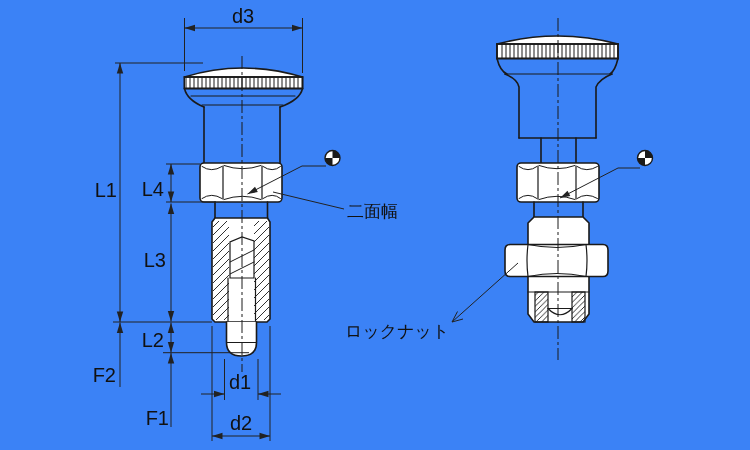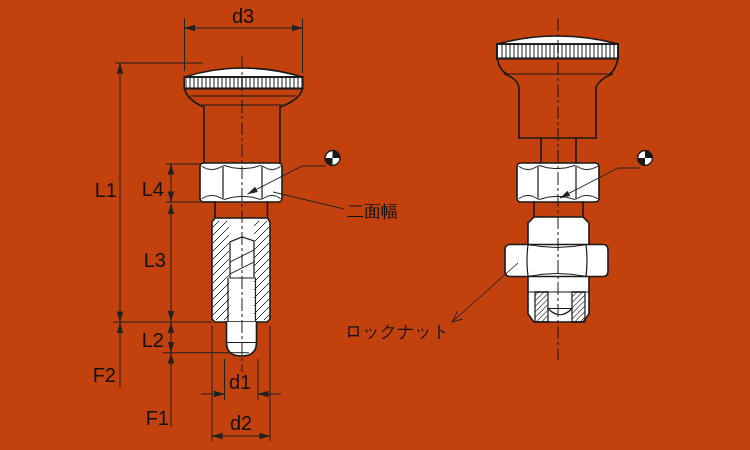--- a/index.html
+++ b/index.html
@@ -1,16 +1,16 @@
 <!DOCTYPE html>
 <html><head>
 <meta charset="utf-8">
 <style>
   html,body{margin:0;padding:0;background:#ffffff;}
-  .stage{position:relative;width:750px;height:450px;background:#c2410c;overflow:hidden;
+  .stage{position:relative;width:750px;height:450px;background:#3b82f6;overflow:hidden;
          font-family:"Liberation Sans", sans-serif;}
   svg{display:block;}
   text{font-family:"Liberation Sans", sans-serif;fill:#111111;}
   .dimlabel{font-size:20px;}
   .jplabel{font-size:17px;}
 </style>
 </head>
 <body>
 
 <div class="stage">

